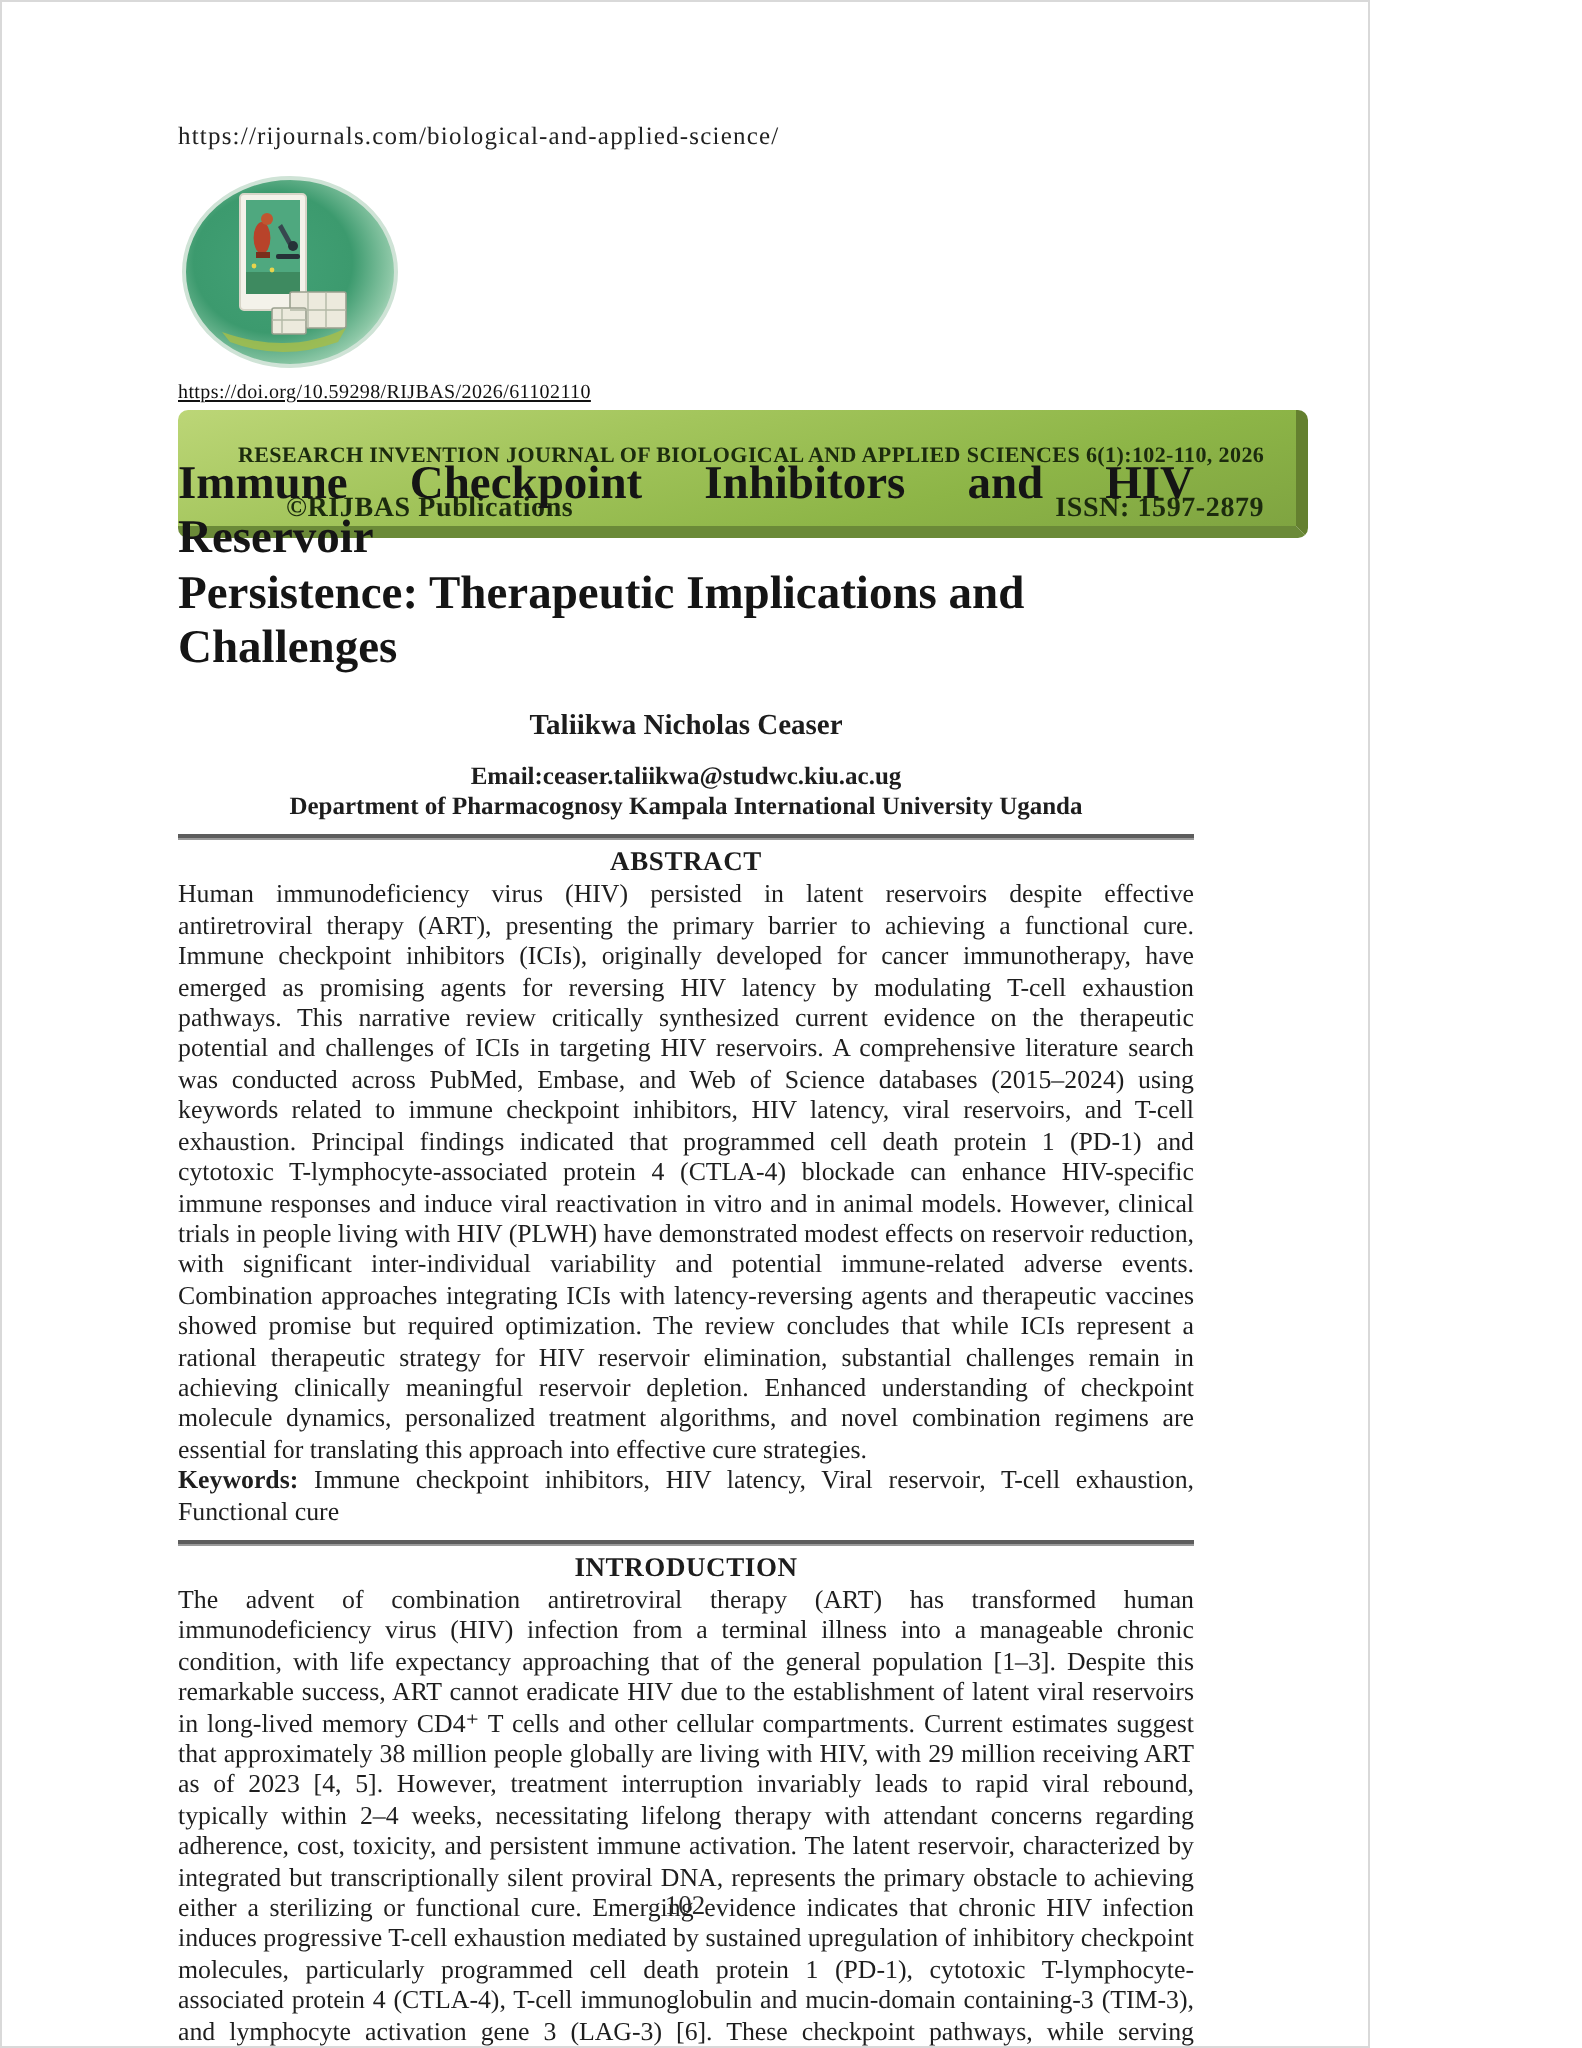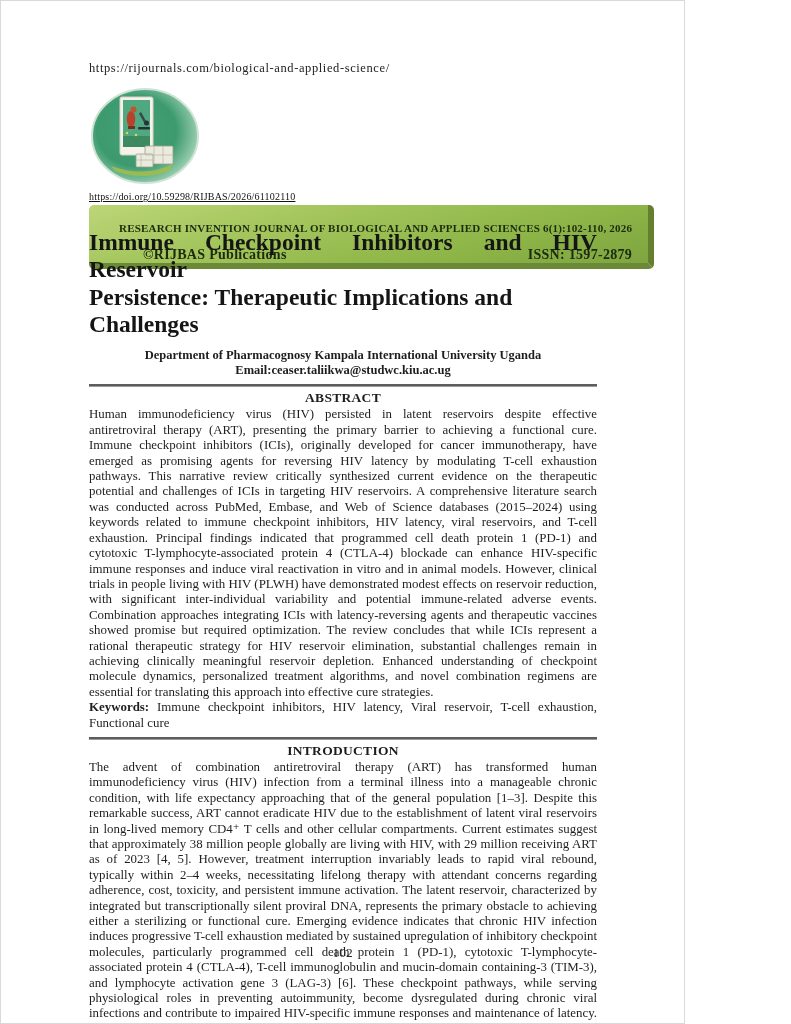--- a/index.html
+++ b/index.html
@@ -186,24 +186,25 @@
       </div>
     </div>
 
     <a class="doi" href="#">https://doi.org/10.59298/RIJBAS/2026/61102110</a>
 
     <div class="title">
       <div class="line1">Immune Checkpoint Inhibitors and HIV Reservoir</div>
       <div class="line2">Persistence: Therapeutic Implications and Challenges</div>
     </div>
 
+    <div class="author">Taliikwa Nicholas Ceaser</div>
 
     <div class="affiliation">
+      <div>Email:ceaser.taliikwa@studwc.kiu.ac.ug</div>
       <div>Department of Pharmacognosy Kampala International University Uganda</div>
-      <div>Email:ceaser.taliikwa@studwc.kiu.ac.ug</div>
     </div>
 
     <div class="rule"></div>
 
     <div class="section-heading">ABSTRACT</div>
 
     <div class="body-text">
       <span>Human immunodeficiency virus (HIV) persisted in latent reservoirs despite effective antiretroviral therapy (ART), presenting the primary barrier to achieving a functional cure. Immune checkpoint inhibitors (ICIs), originally developed for cancer immunotherapy, have emerged as promising agents for reversing HIV latency by modulating T-cell exhaustion pathways. This narrative review critically synthesized current evidence on the therapeutic potential and challenges of ICIs in targeting HIV reservoirs. A comprehensive literature search was conducted across PubMed, Embase, and Web of Science databases (2015–2024) using keywords related to immune checkpoint inhibitors, HIV latency, viral reservoirs, and T-cell exhaustion. Principal findings indicated that programmed cell death protein 1 (PD-1) and cytotoxic T-lymphocyte-associated protein 4 (CTLA-4) blockade can enhance HIV-specific immune responses and induce viral reactivation in vitro and in animal models. However, clinical trials in people living with HIV (PLWH) have demonstrated modest effects on reservoir reduction, with significant inter-individual variability and potential immune-related adverse events. Combination approaches integrating ICIs with latency-reversing agents and therapeutic vaccines showed promise but required optimization. The review concludes that while ICIs represent a rational therapeutic strategy for HIV reservoir elimination, substantial challenges remain in achieving clinically meaningful reservoir depletion. Enhanced understanding of checkpoint molecule dynamics, personalized treatment algorithms, and novel combination regimens are essential for translating this approach into effective cure strategies.</span><br>
       <span class="keywords"><b>Keywords:</b><span> Immune checkpoint inhibitors, HIV latency, Viral reservoir, T-cell exhaustion, Functional cure</span></span>
     </div>

